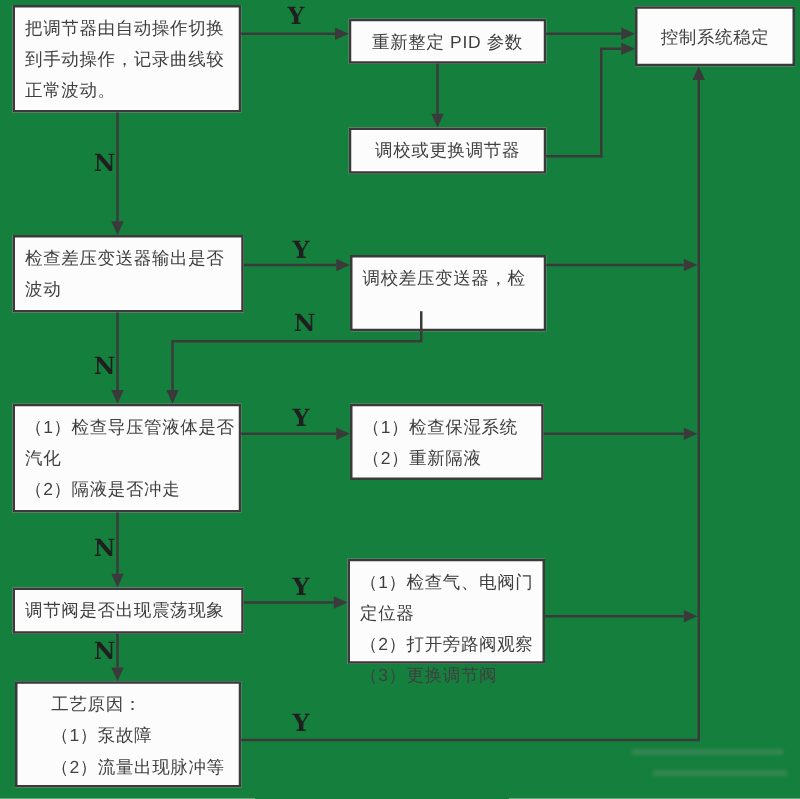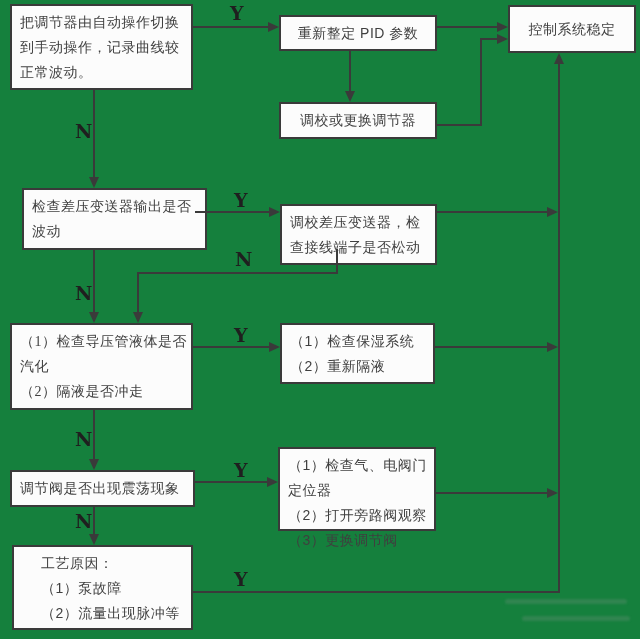--- a/index.html
+++ b/index.html
@@ -74,26 +74,26 @@
 <body>
 
 <div class="canvas">
 
   <div class="box" style="left:10px;top:4px;width:183px;height:86px;">
     <div class="ln">把调节器由自动操作切换</div>
     <div class="ln">到手动操作，记录曲线较</div>
     <div class="ln">正常波动。</div>
   </div>
 
-  <div class="box" style="left:10px;top:188px;width:185px;height:62px;margin-left:12px;">
+  <div class="box" style="left:10px;top:188px;width:185px;height:62px;">
     <div class="ln">检查差压变送器输出是否</div>
     <div class="ln">波动</div>
   </div>
 
-  <div class="box" style="left:10px;top:323px;width:183px;height:87px;font-family:Liberation Serif, serif;">
+  <div class="box" style="left:10px;top:323px;width:183px;height:87px;">
     <div class="ln">（1）检查导压管液体是否</div>
     <div class="ln">汽化</div>
     <div class="ln">（2）隔液是否冲走</div>
   </div>
 
   <div class="box vcenter" style="left:10px;top:470px;width:185px;height:37px;">
     <div class="ln">调节阀是否出现震荡现象</div>
   </div>
 
   <div class="box" style="left:12px;top:545px;width:181px;height:85px;padding-left:27px;">
@@ -105,21 +105,20 @@
   <div class="box center" style="left:279px;top:15px;width:158px;height:36px;">
     <div class="ln">重新整定 PID 参数</div>
   </div>
 
   <div class="box center" style="left:279px;top:102px;width:158px;height:37px;">
     <div class="ln">调校或更换调节器</div>
   </div>
 
   <div class="box" style="left:280px;top:204px;width:157px;height:61px;">
     <div class="ln">调校差压变送器，检</div>
-    <div class="ln">查接线端子是否松动</div>
   </div>
 
   <div class="box" style="left:280px;top:323px;width:155px;height:61px;">
     <div class="ln">（1）检查保湿系统</div>
     <div class="ln">（2）重新隔液</div>
   </div>
 
   <div class="box" style="left:278px;top:447px;width:158px;height:84px;">
     <div class="ln">（1）检查气、电阀门</div>
     <div class="ln">定位器</div>

